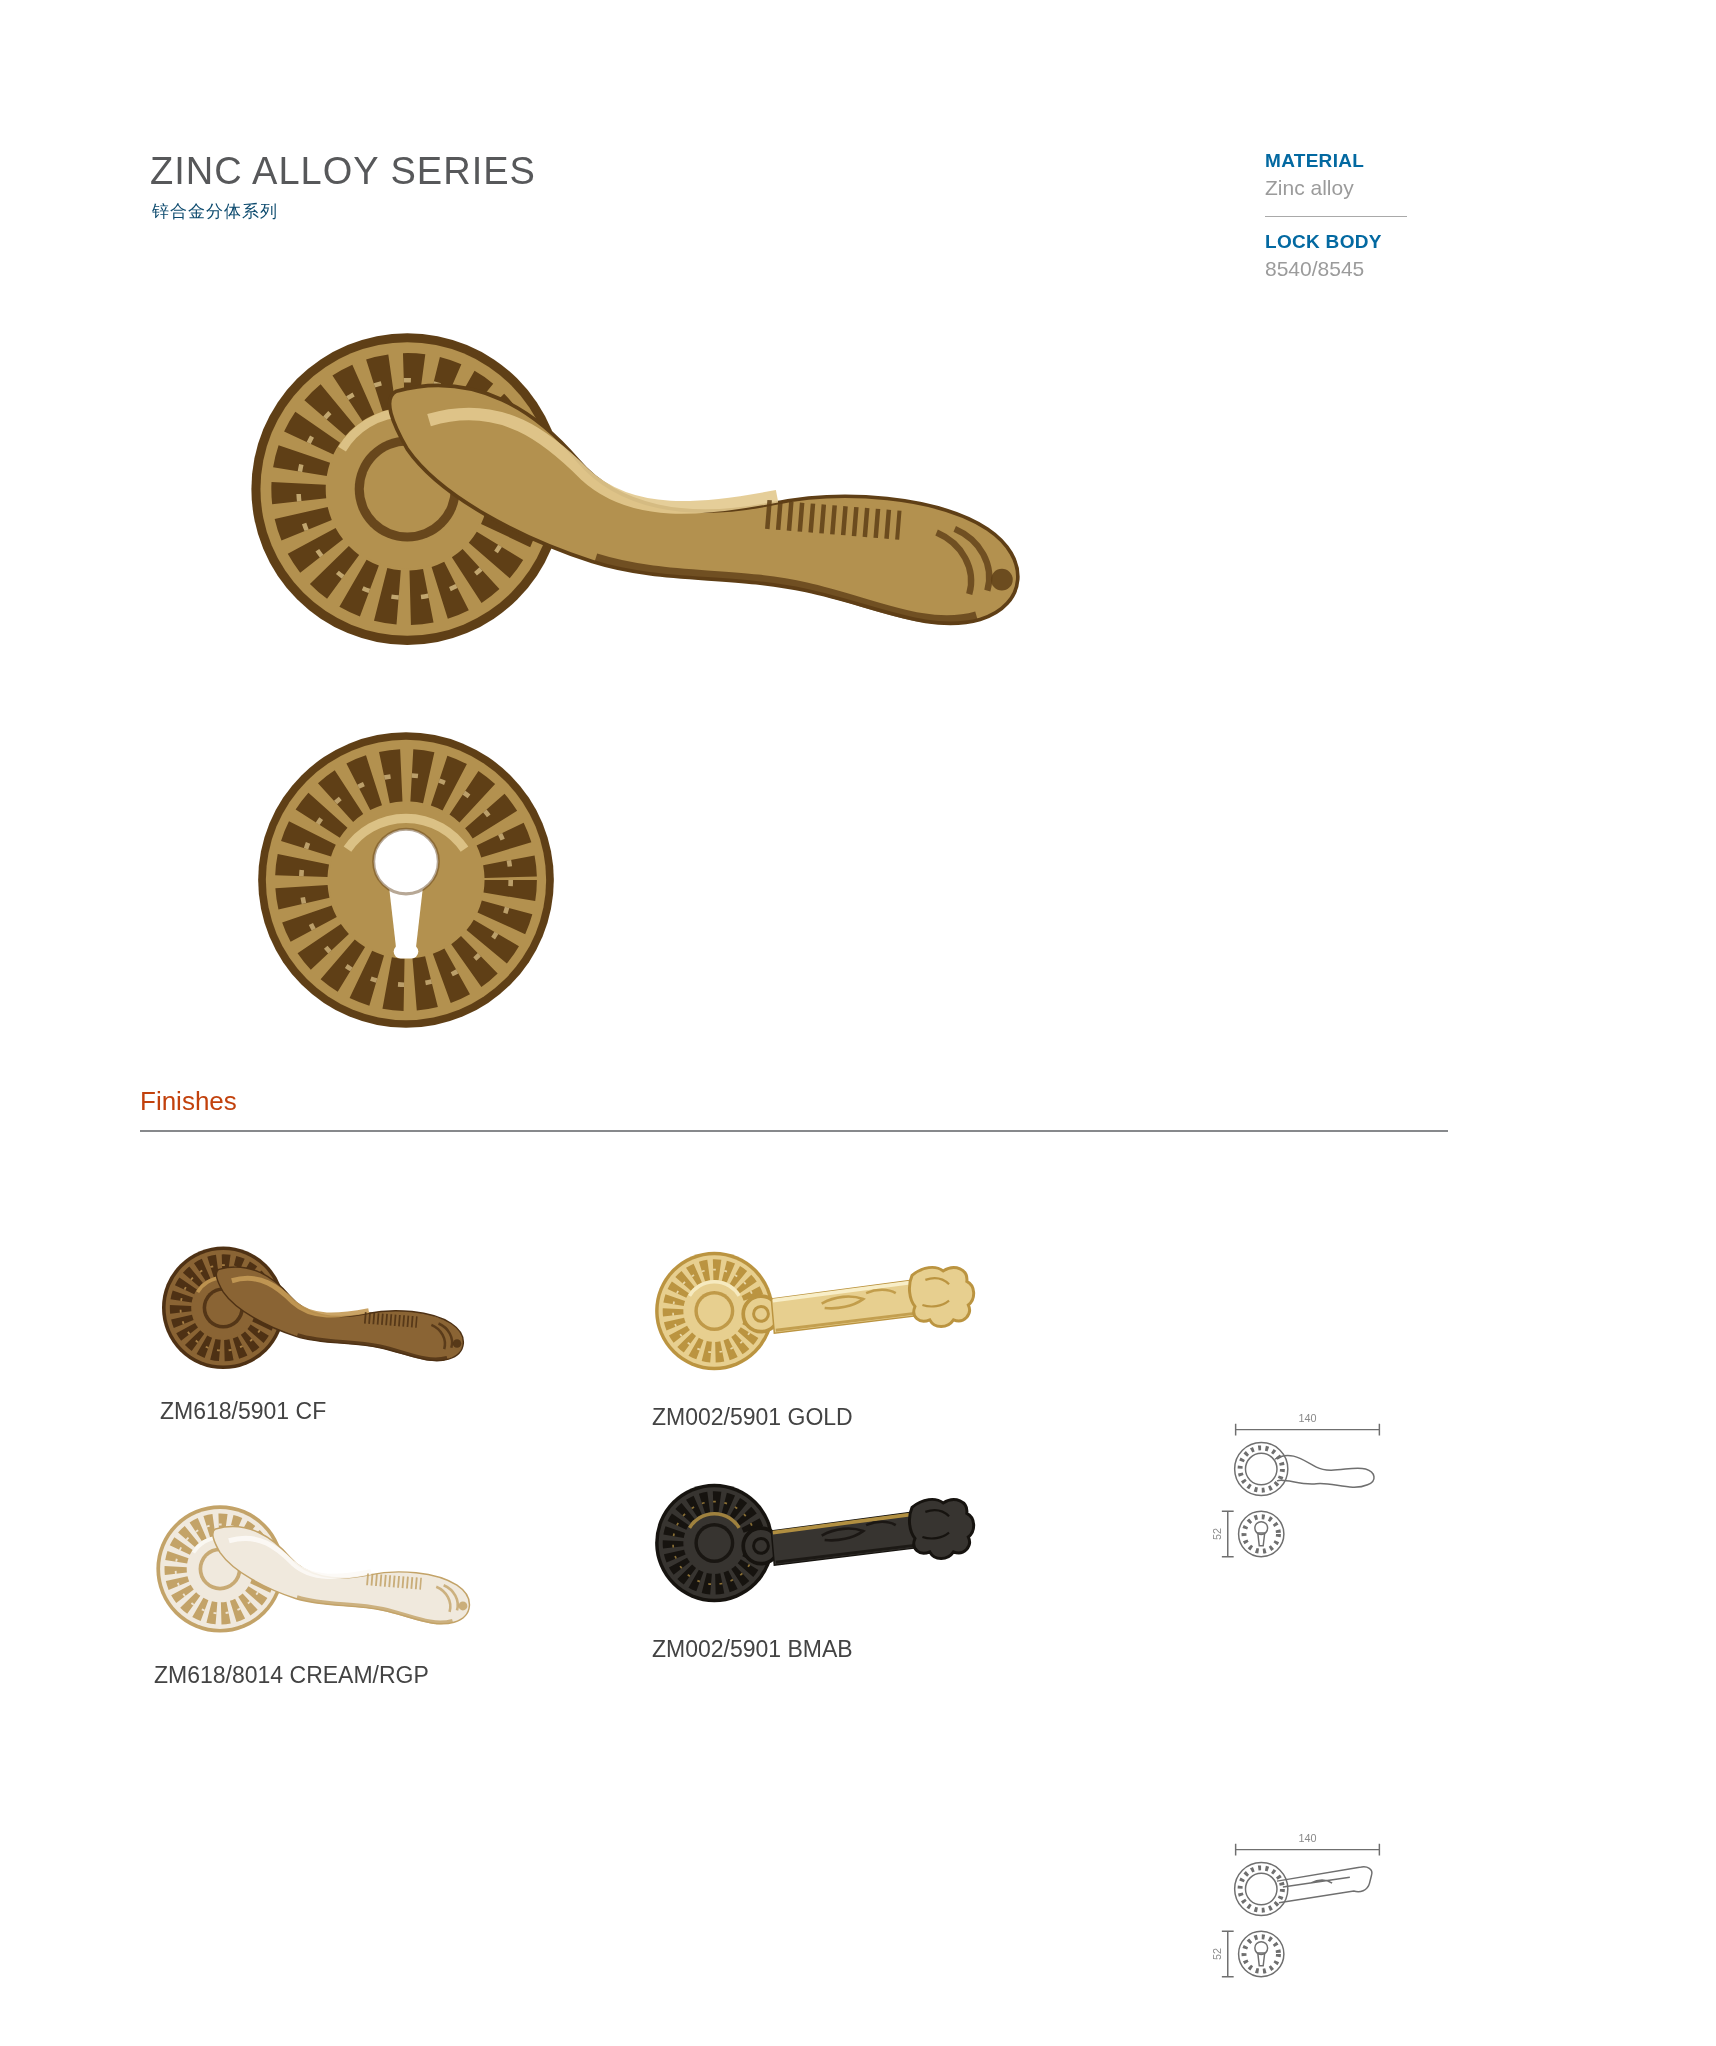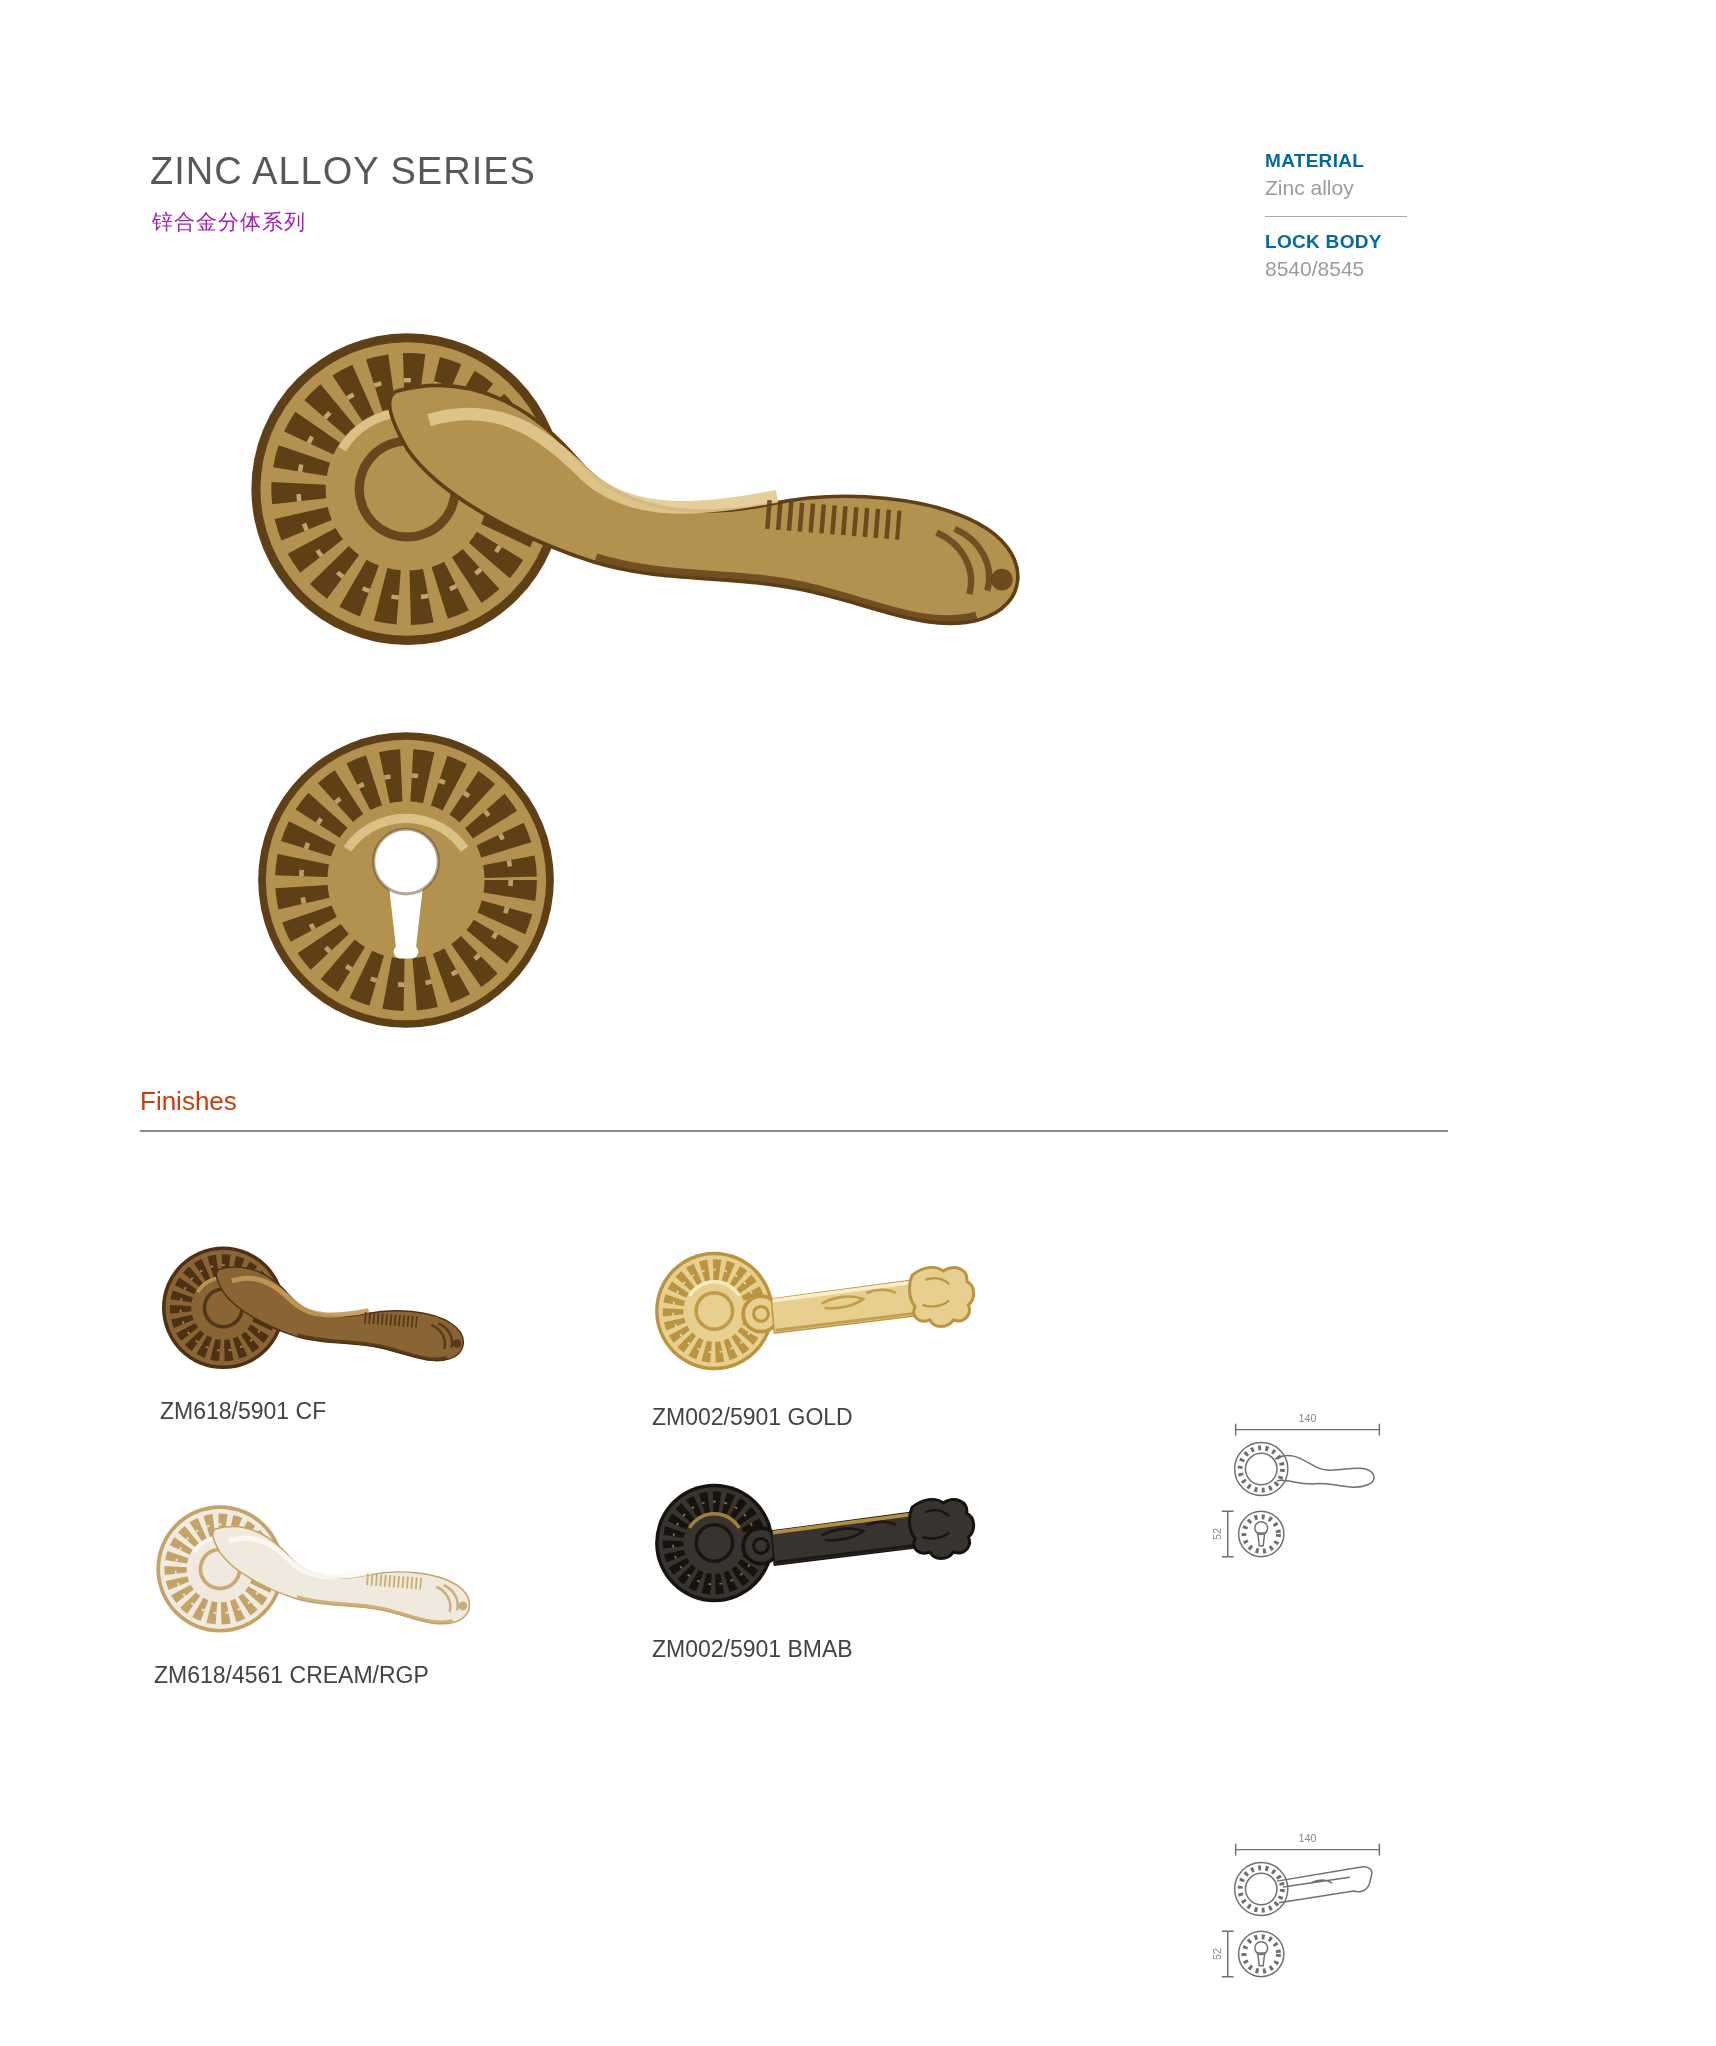--- a/index.html
+++ b/index.html
@@ -2,21 +2,21 @@
 <html><head>
 <meta charset="utf-8">
 <style>
   html,body { margin:0; padding:0; background:#ffffff; }
   body { font-family: "Liberation Sans", "DejaVu Sans", sans-serif; }
   .page { position:relative; width:1716px; height:2046px; background:#ffffff; overflow:hidden;padding-left:20px; }
 
   
   .title { position:absolute; left:150px; top:150px; margin:0; font-size:38px; font-weight:400;
            color:#57585a; letter-spacing:1px; }
-  .subtitle { position:absolute; left:152px; top:208px; font-size:21px; color:#a21caf; letter-spacing:1px; }
+  .subtitle { position:absolute; left:152px; top:200px; font-size:17px; color:#0c4a6e; letter-spacing:1px; }
 
   
   .specs { position:absolute; left:1265px; top:150px; width:142px; }
   .spec-label { font-size:19px; font-weight:bold; color:#0369a1; letter-spacing:.3px; }
   .spec-value { font-size:21px; color:#9b9b9b; margin-top:4px; }
   .spec-divider { height:1px; background:#a9a9a9; margin:16px 0 14px 0; }
 
   
   figure { margin:0; padding:0; }
   .hero-handle { position:absolute; left:226px; top:286px; width:852px; }
@@ -175,21 +175,21 @@
     <svg viewBox="0 0 470 230">
       <use href="#handle-straight"></use>
     </svg>
     <figcaption>ZM002/5901 GOLD</figcaption>
   </figure>
 
   <figure class="variant v3" style="--body: #f0e9dd; --dark: #c3a368; --light: #fcfaf6;">
     <svg viewBox="0 0 470 230">
       <use href="#handle-s"></use>
     </svg>
-    <figcaption>ZM618/4561 CREAM/RGP</figcaption>
+    <figcaption>ZM618/8014 CREAM/RGP</figcaption>
   </figure>
 
   <figure class="variant v4" style="--body: #373430; --dark: #16130f; --light: #b18f41;">
     <svg viewBox="0 0 470 230">
       <use href="#handle-straight"></use>
     </svg>
     <figcaption>ZM002/5901 BMAB</figcaption>
   </figure>
 
 

